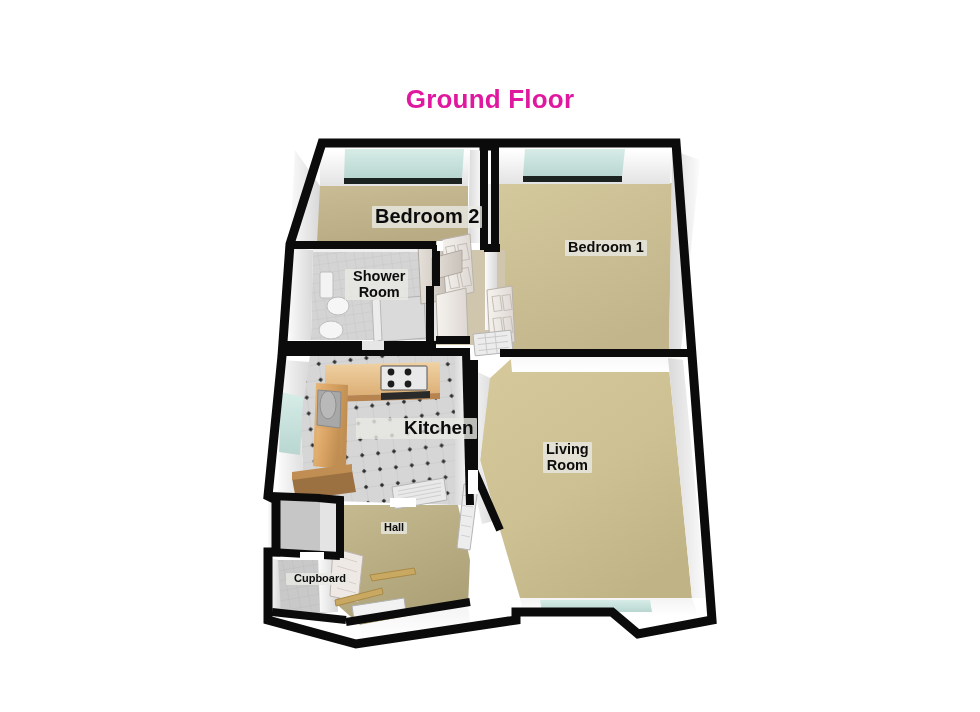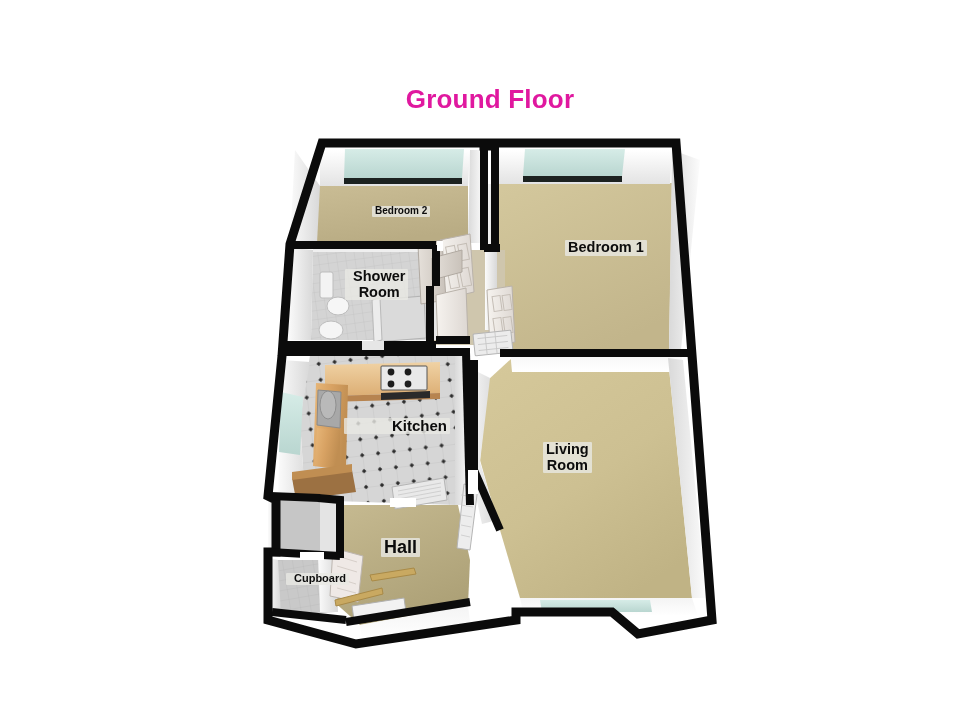--- a/index.html
+++ b/index.html
@@ -51,26 +51,26 @@
     font-weight: bold;
     color: #0c0c0c;
     background: rgba(232,232,228,0.80);
     padding: 0px 3px;
     line-height: 1.08;
     text-align: center;
     white-space: pre-line;
     border-radius: 1px;
     pointer-events: none;
   }
-  .lbl-bedroom2 { left: 372px; top: 206px; font-size: 10px; }
+  .lbl-bedroom2 { left: 372px; top: 206px; font-size: 20px; }
   .lbl-bedroom1 { left: 565px; top: 240px; font-size: 14.5px; }
   .lbl-shower   { left: 345px; top: 269px; font-size: 14.5px; padding-left: 8px; }
-  .lbl-kitchen  { left: 344px; top: 418px; font-size: 15px; padding-left: 48px; }
+  .lbl-kitchen  { left: 356px; top: 418px; font-size: 19px; padding-left: 48px; }
   .lbl-living   { left: 543px; top: 442px; font-size: 14.5px; }
-  .lbl-hall     { left: 381px; top: 538px; font-size: 18px; }
+  .lbl-hall     { left: 381px; top: 522px; font-size: 11px; }
   .lbl-cupboard { left: 286px; top: 573px; font-size: 11px; padding-left: 8px; }
 </style>
 </head>
 <body style="background: rgb(255, 255, 255);">
 
 <div id="plan-root">
 
   <div id="plan-title" style="color: rgb(224, 24, 159);">Ground Floor</div>
 
   <svg id="floorplan-canvas" viewBox="0 0 980 712" xmlns="http://www.w3.org/2000/svg">

